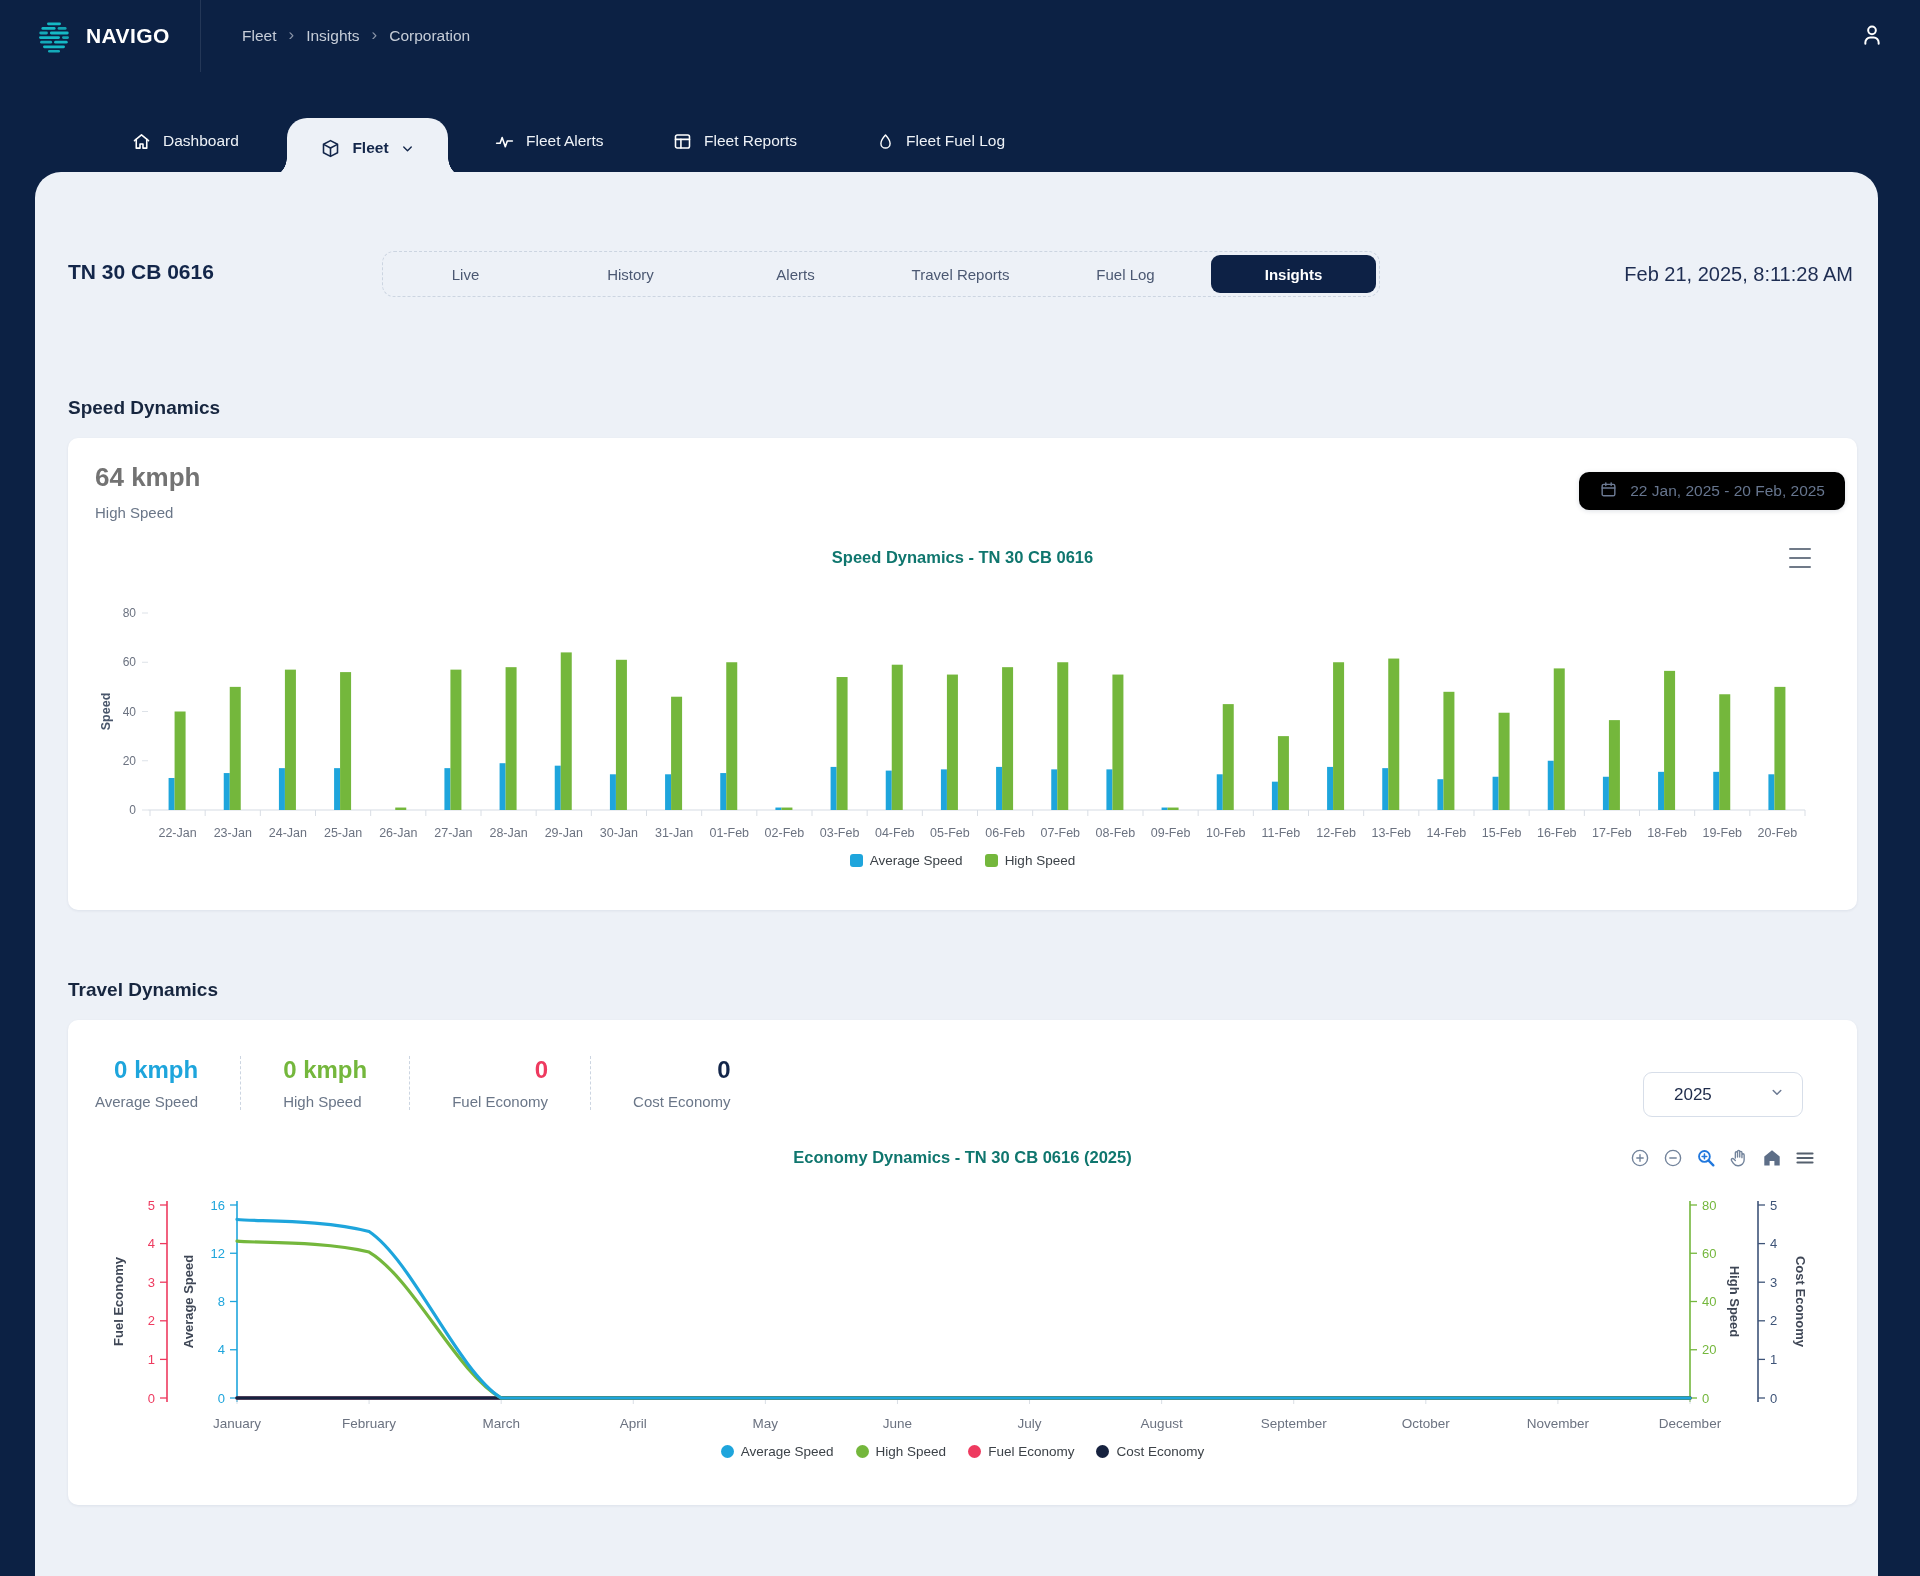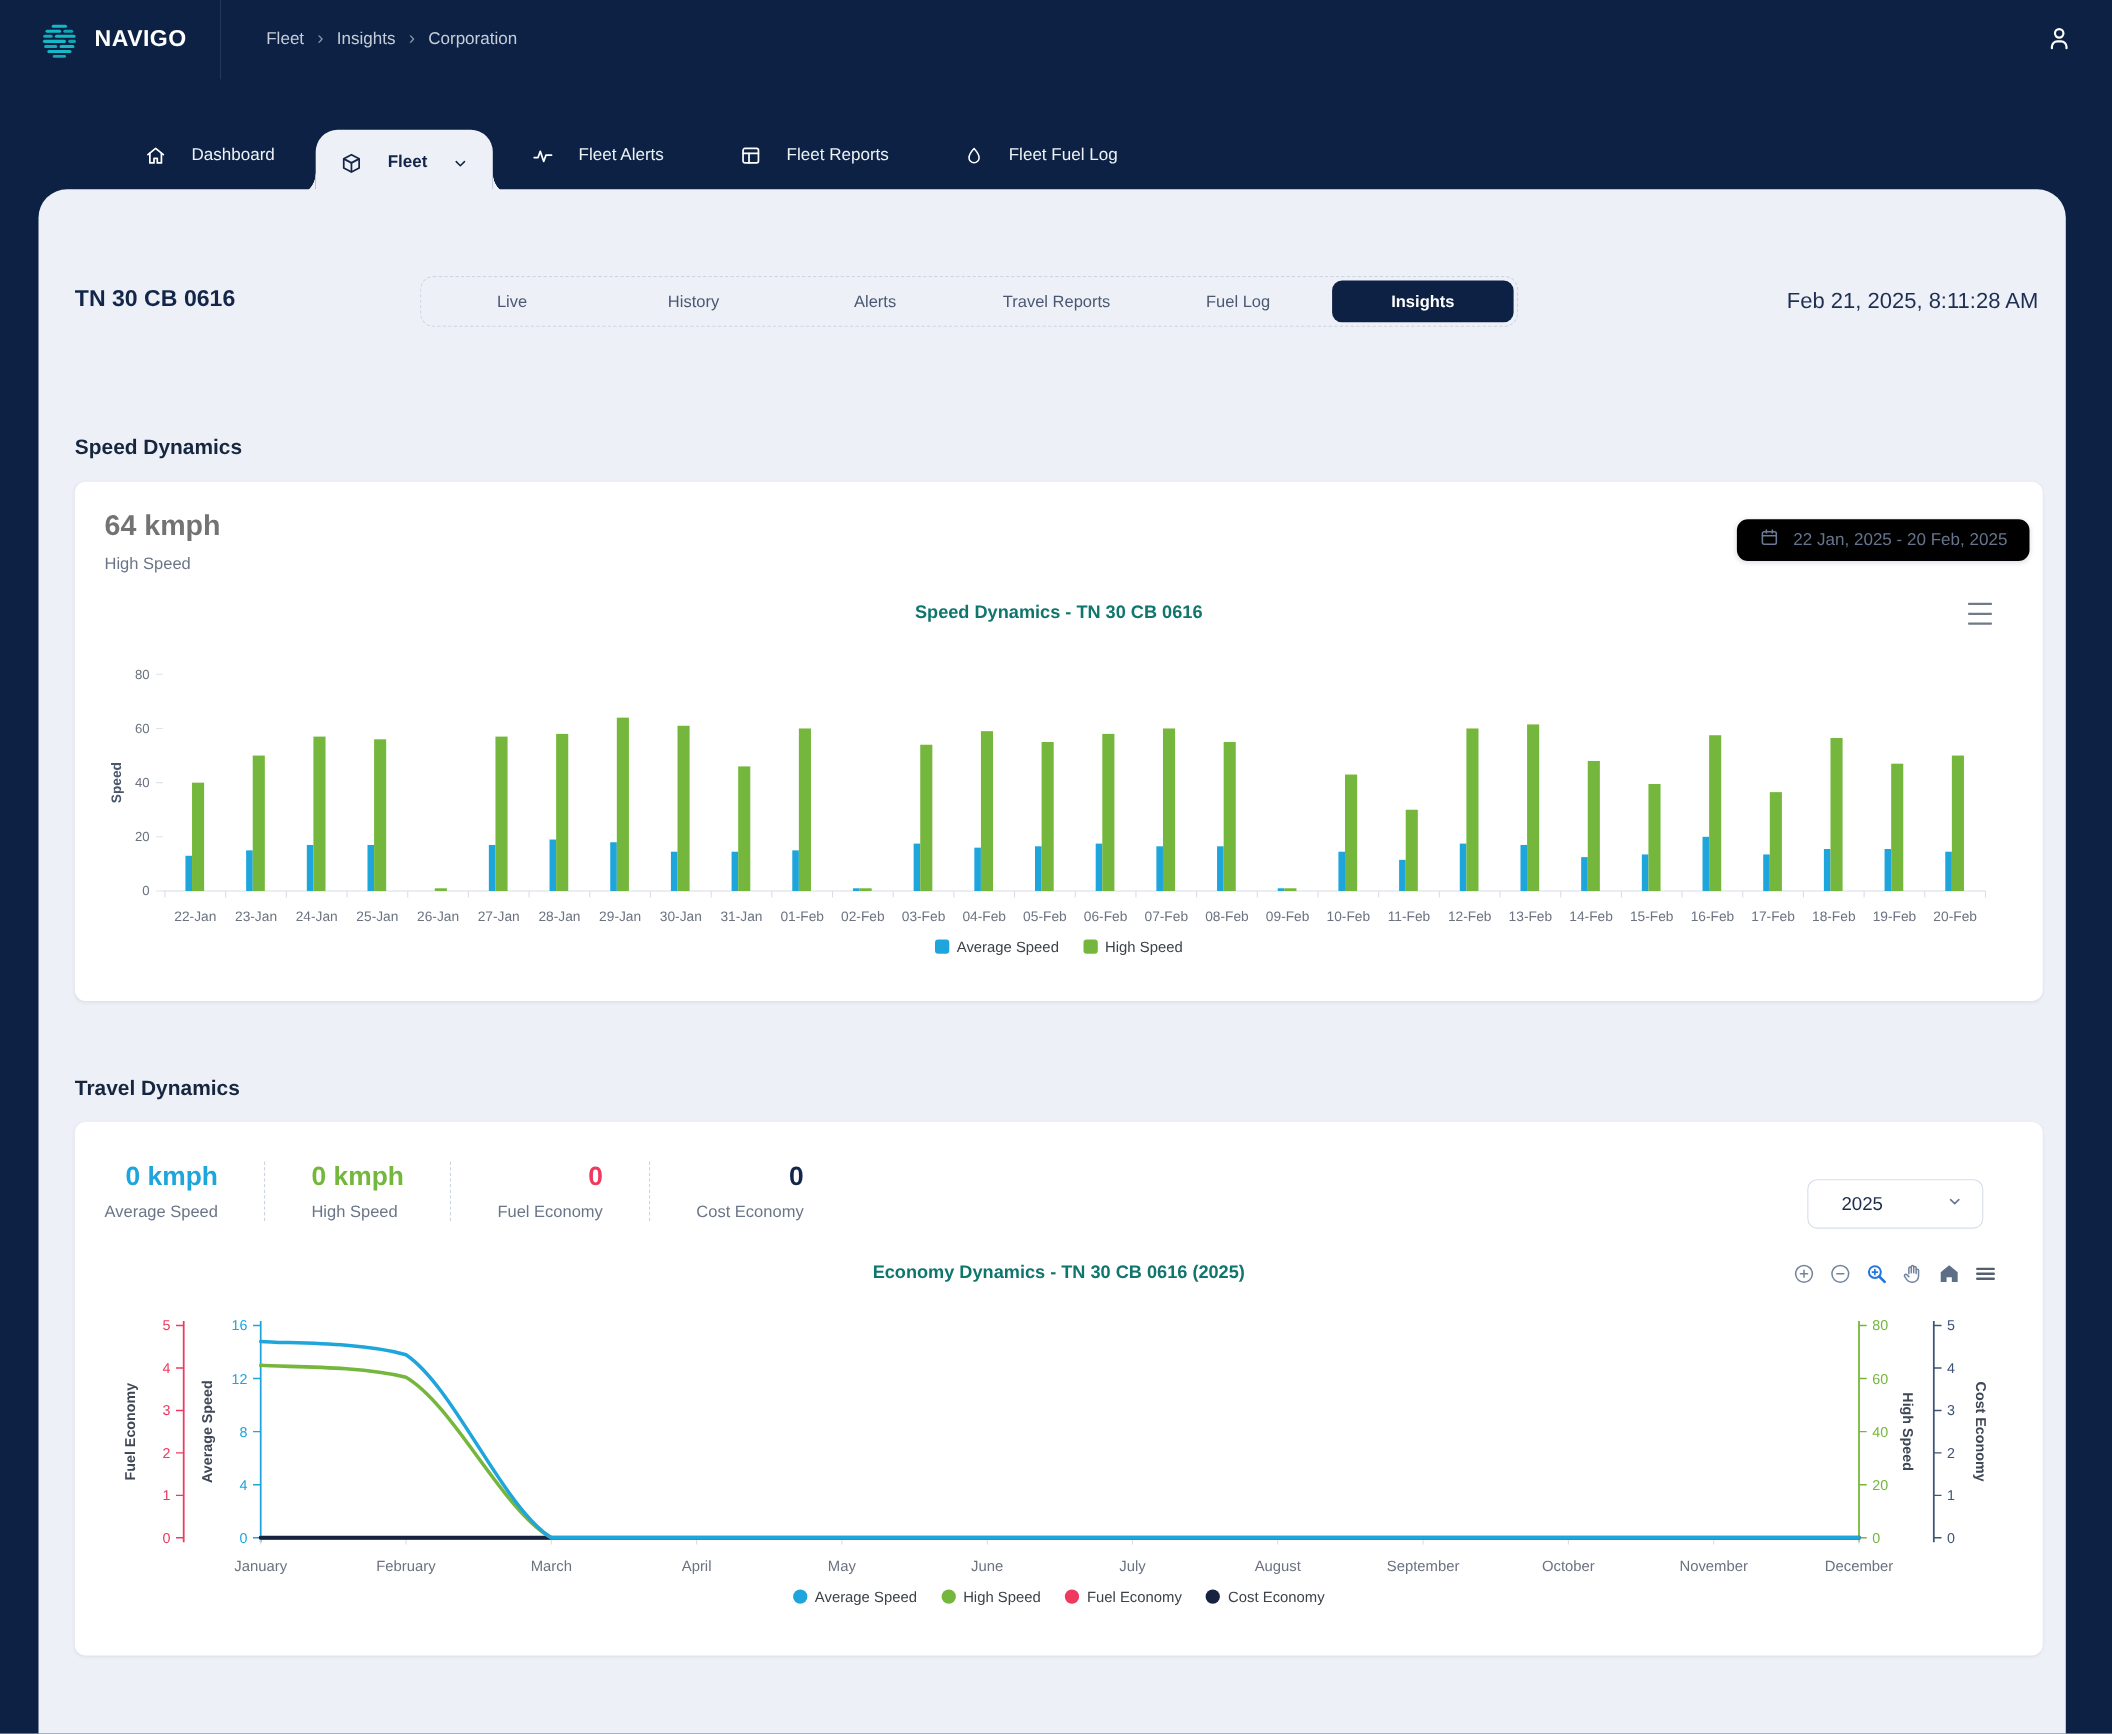--- a/index.html
+++ b/index.html
@@ -12,21 +12,21 @@
   .brand{display:flex;align-items:center;gap:14px;width:164px;padding-left:36px;height:100%;
          border-right:1px solid rgba(255,255,255,0.10);}
   .brand-name{color:#fff;font-size:21px;font-weight:700;letter-spacing:.4px;}
   .breadcrumb{display:flex;align-items:center;gap:12px;padding-left:41px;font-size:15.5px;color:#c6cdd8;}
   .crumb-sep{color:#8b95a8;font-size:17px;transform:translateY(-1px);}
   .user-btn{margin-left:auto;margin-right:26px;width:44px;height:44px;border:none;background:transparent;
             display:flex;align-items:center;justify-content:center;cursor:pointer;color:#fff;}
 
   
   .nav-row{position:absolute;top:72px;left:0;right:0;height:106px;}
-  .nav-tab{position:absolute;display:flex;align-items:center;gap:22px;color:#eef2f7;font-size:15.5px;
+  .nav-tab{position:absolute;display:flex;align-items:center;gap:11px;color:#eef2f7;font-size:15.5px;
            font-weight:500;cursor:pointer;}
   .nav-tab.inactive{top:32px;height:74px;}
   .nav-tab.active{top:46px;height:60px;background:#edf1f7;color:#13264a;font-weight:600;
                   border-radius:20px 20px 0 0;justify-content:center;}
   .nav-tab.active::before{content:'';position:absolute;left:-20px;bottom:0;width:20px;height:20px;
       background:radial-gradient(circle 20px at 0 0,transparent 19.5px,#edf1f7 20px);}
   .nav-tab.active::after{content:'';position:absolute;right:-20px;bottom:0;width:20px;height:20px;
       background:radial-gradient(circle 20px at 100% 0,transparent 19.5px,#edf1f7 20px);}
   .nav-icon{display:flex;align-items:center;}
 
@@ -152,21 +152,21 @@
         </svg>
       </span>
       <span>Fleet</span>
       <span class="nav-icon">
         <svg width="15" height="15" viewBox="0 0 24 24" fill="none" stroke="#13264a" stroke-width="2.2" stroke-linecap="round" stroke-linejoin="round">
           <path d="M6 9.5l6 6 6-6"></path>
         </svg>
       </span>
     </div>
 
-    <div class="nav-tab inactive" style="left:483px;">
+    <div class="nav-tab inactive" style="left:494px;">
       <span class="nav-icon">
         <svg width="21" height="21" viewBox="0 0 24 24" fill="none" stroke="#fff" stroke-width="1.8" stroke-linecap="round" stroke-linejoin="round">
           <path d="M3 14h4l2.3-6.5 3.6 10.5 2.3-6.5H21"></path>
         </svg>
       </span>
       <span>Fleet Alerts</span>
     </div>
 
     <div class="nav-tab inactive" style="left:672px;">
       <span class="nav-icon">

